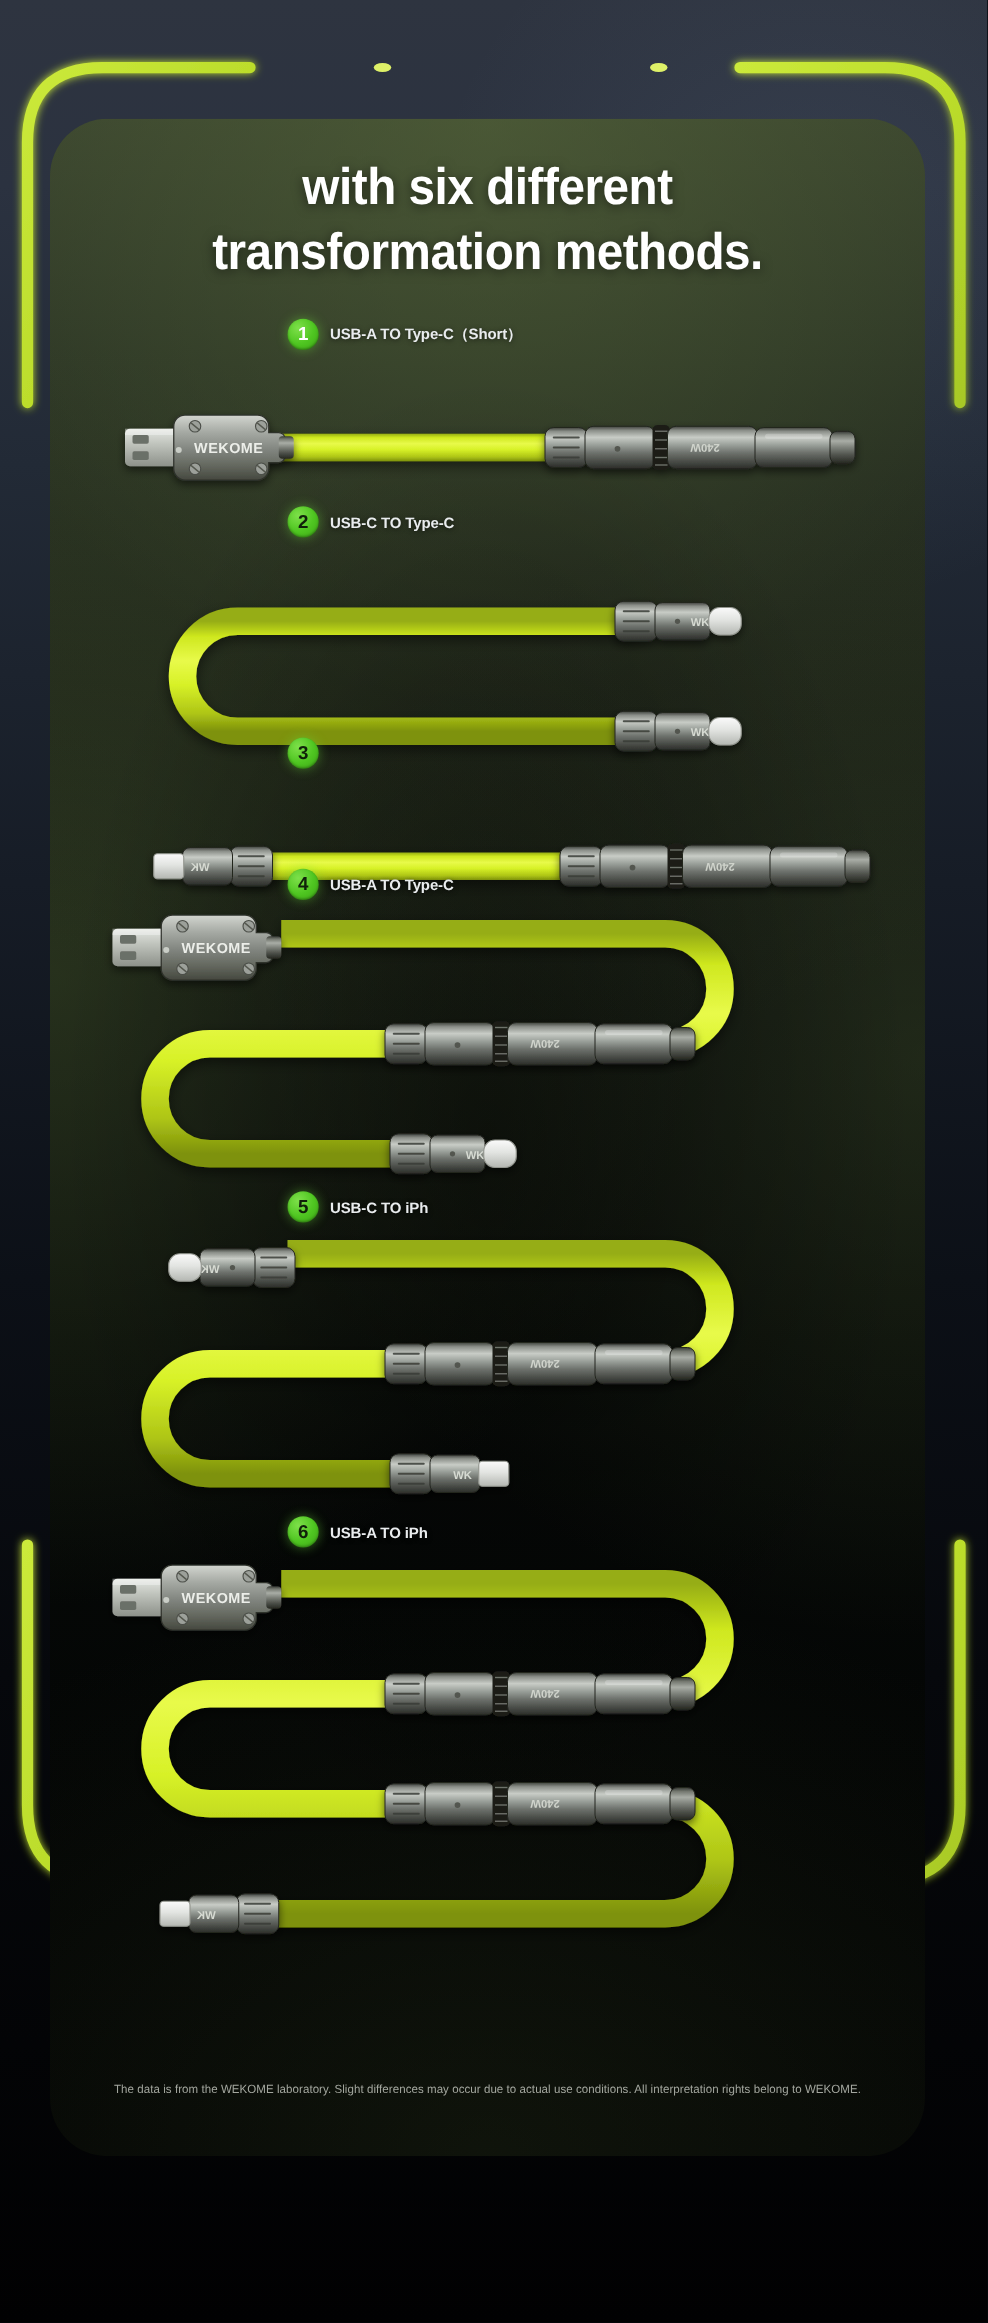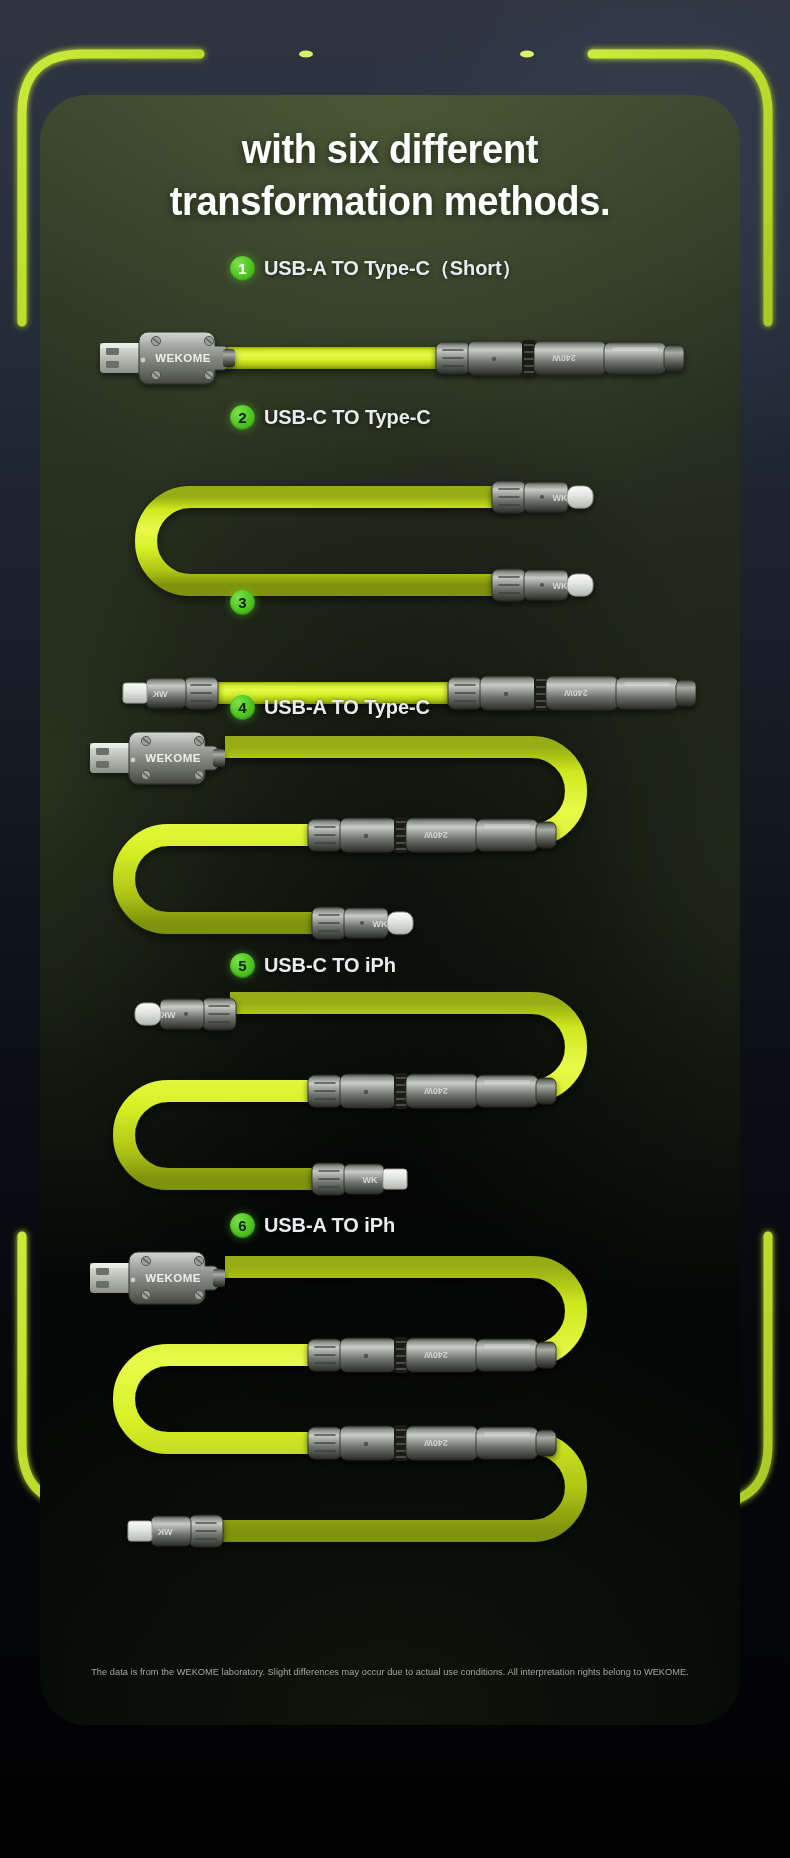--- a/index.html
+++ b/index.html
@@ -106,21 +106,21 @@
     background: radial-gradient(circle at 34% 30%, #7ee04a 0%, #4fc621 52%, #3da616 100%);
     box-shadow: 0 0 9px rgba(110,220,60,0.45), inset 0 -1px 2px rgba(0,0,0,0.35);
     display: flex; align-items: center; justify-content: center;
     font-size: 15px; font-weight: 700; line-height: 1;
     flex: none;
   }
   .badge.light { color: #ffffff; }
   .badge.dark  { color: #10210a; }
   .row-title {
     color: #e9ecee;
-    font-size: 20px;
+    font-size: 12px;
     font-weight: 600;
     letter-spacing: -0.1px;
     text-shadow: 0 1px 4px rgba(0,0,0,0.6);
   }
 
   
   .art { position: absolute; inset: 0; z-index: 1; }
   .art svg { display: block; overflow: visible; }
 
   

